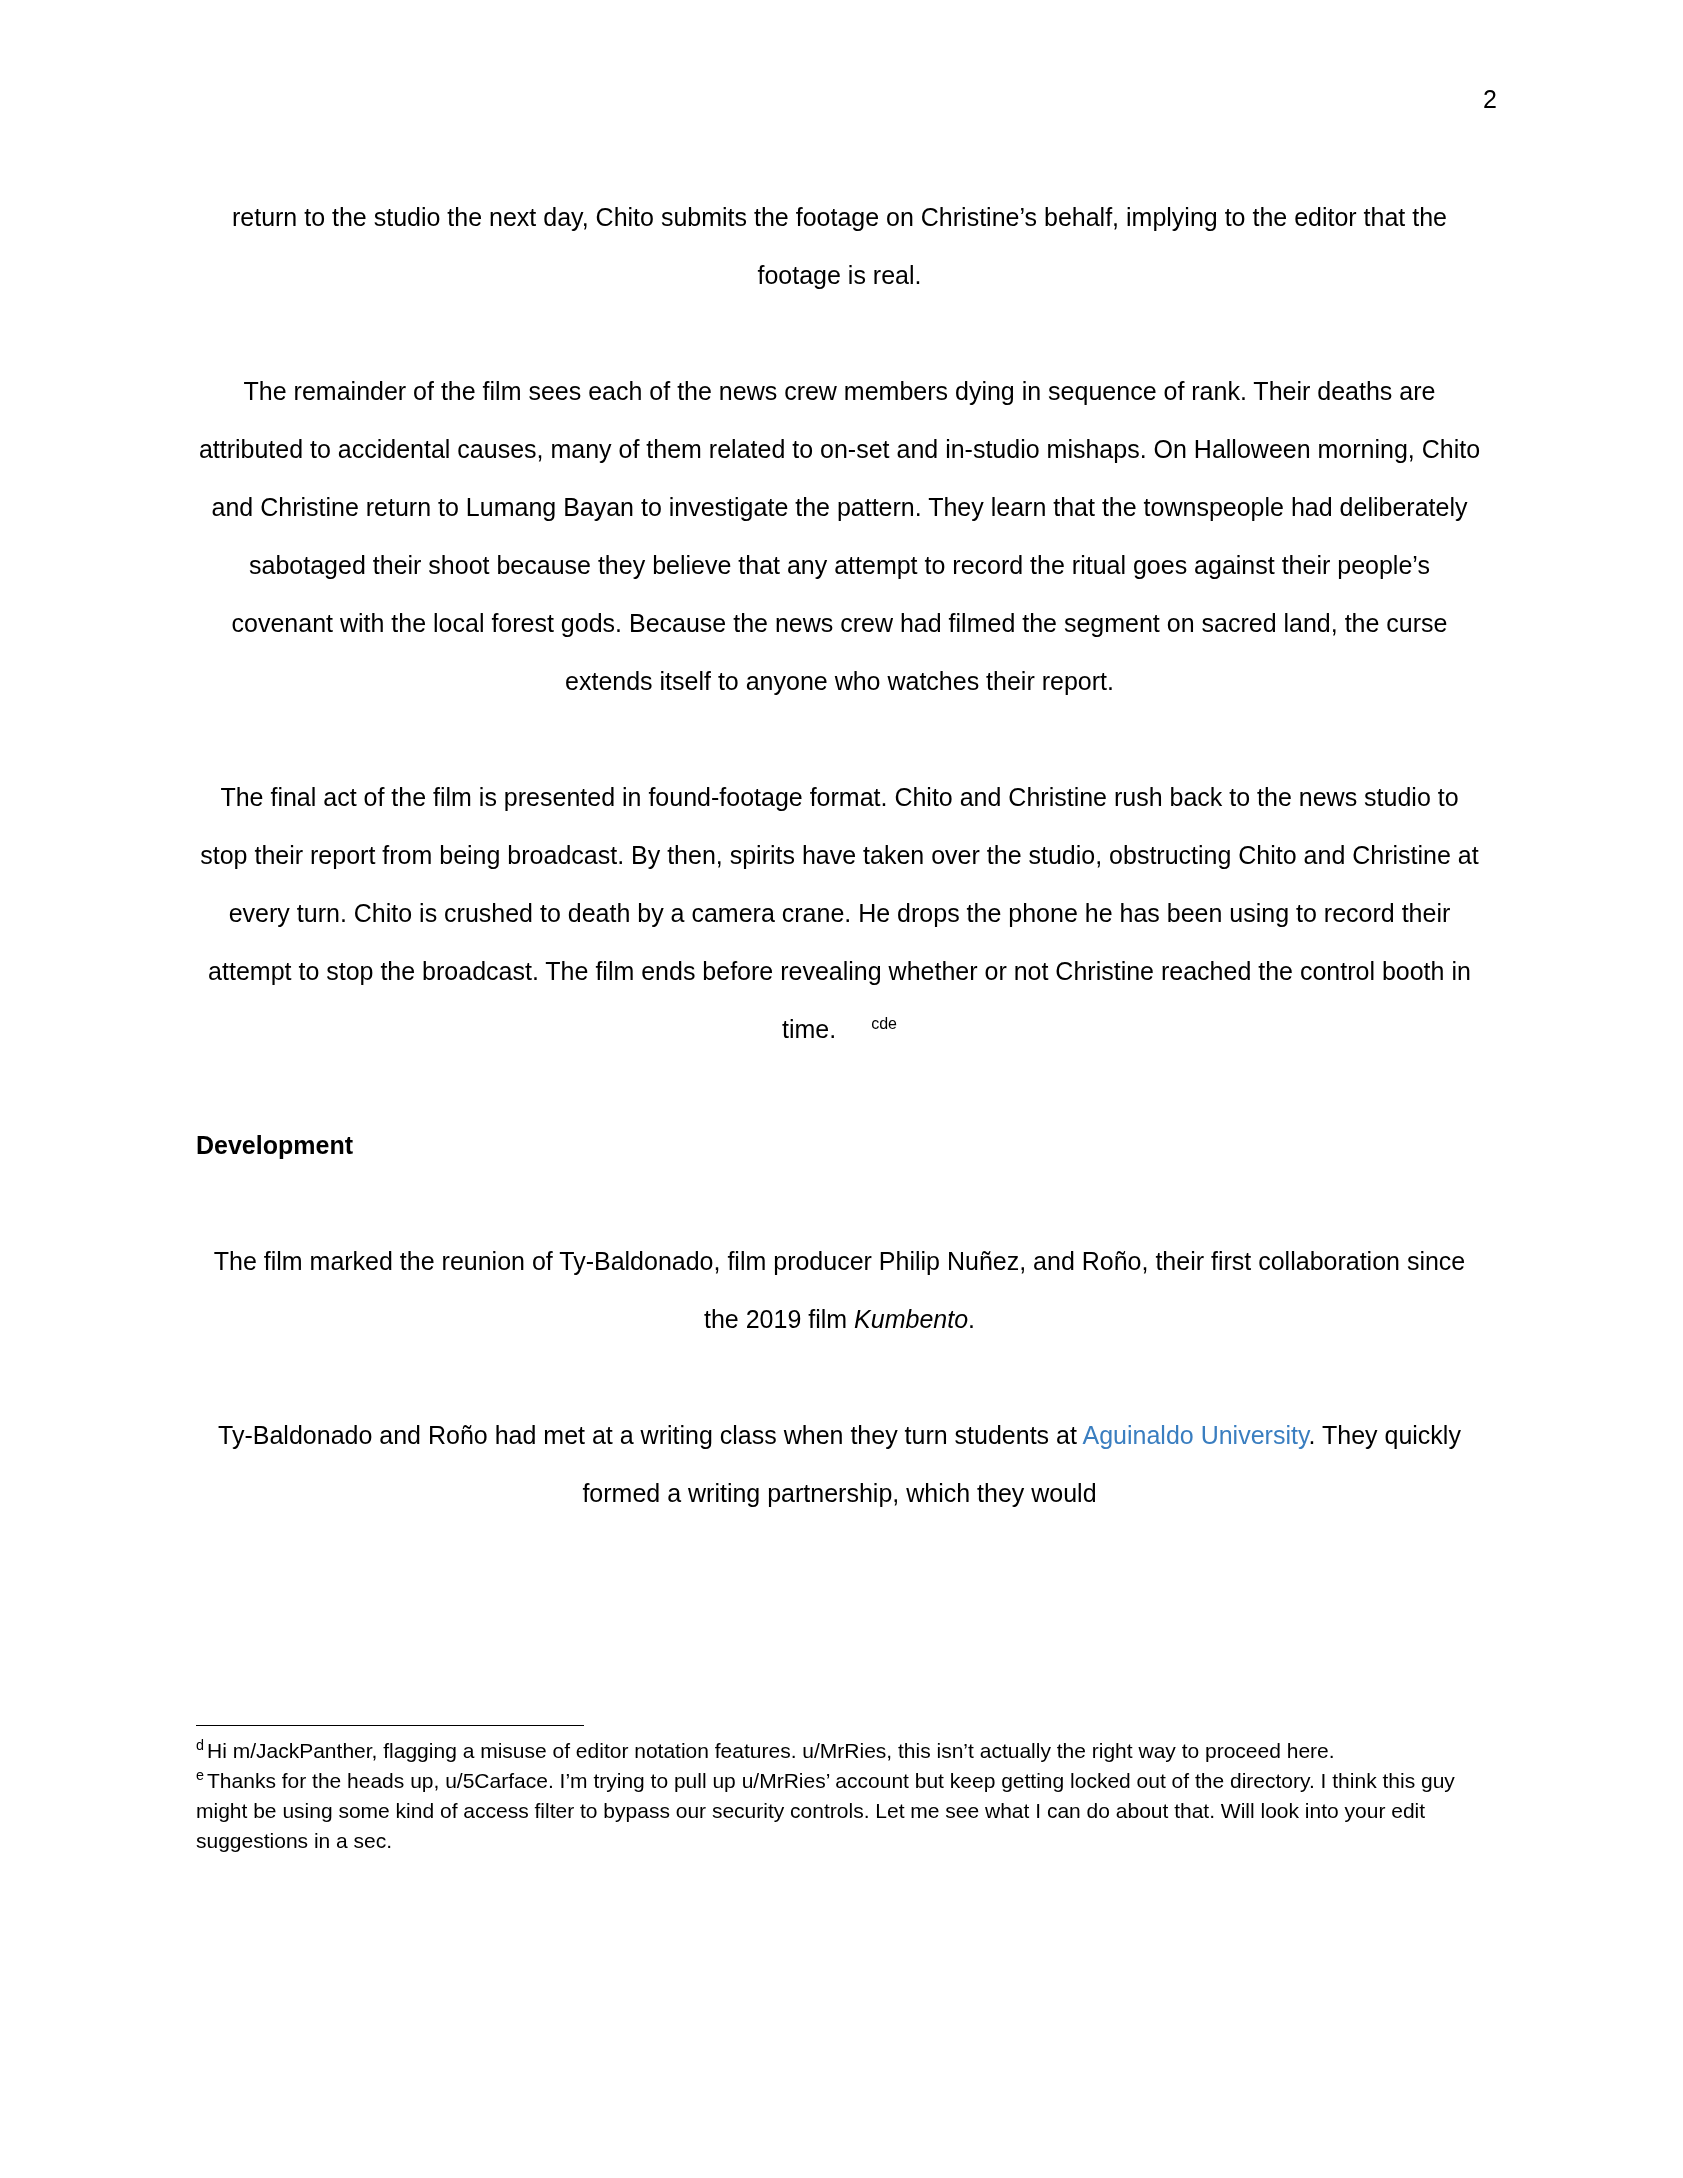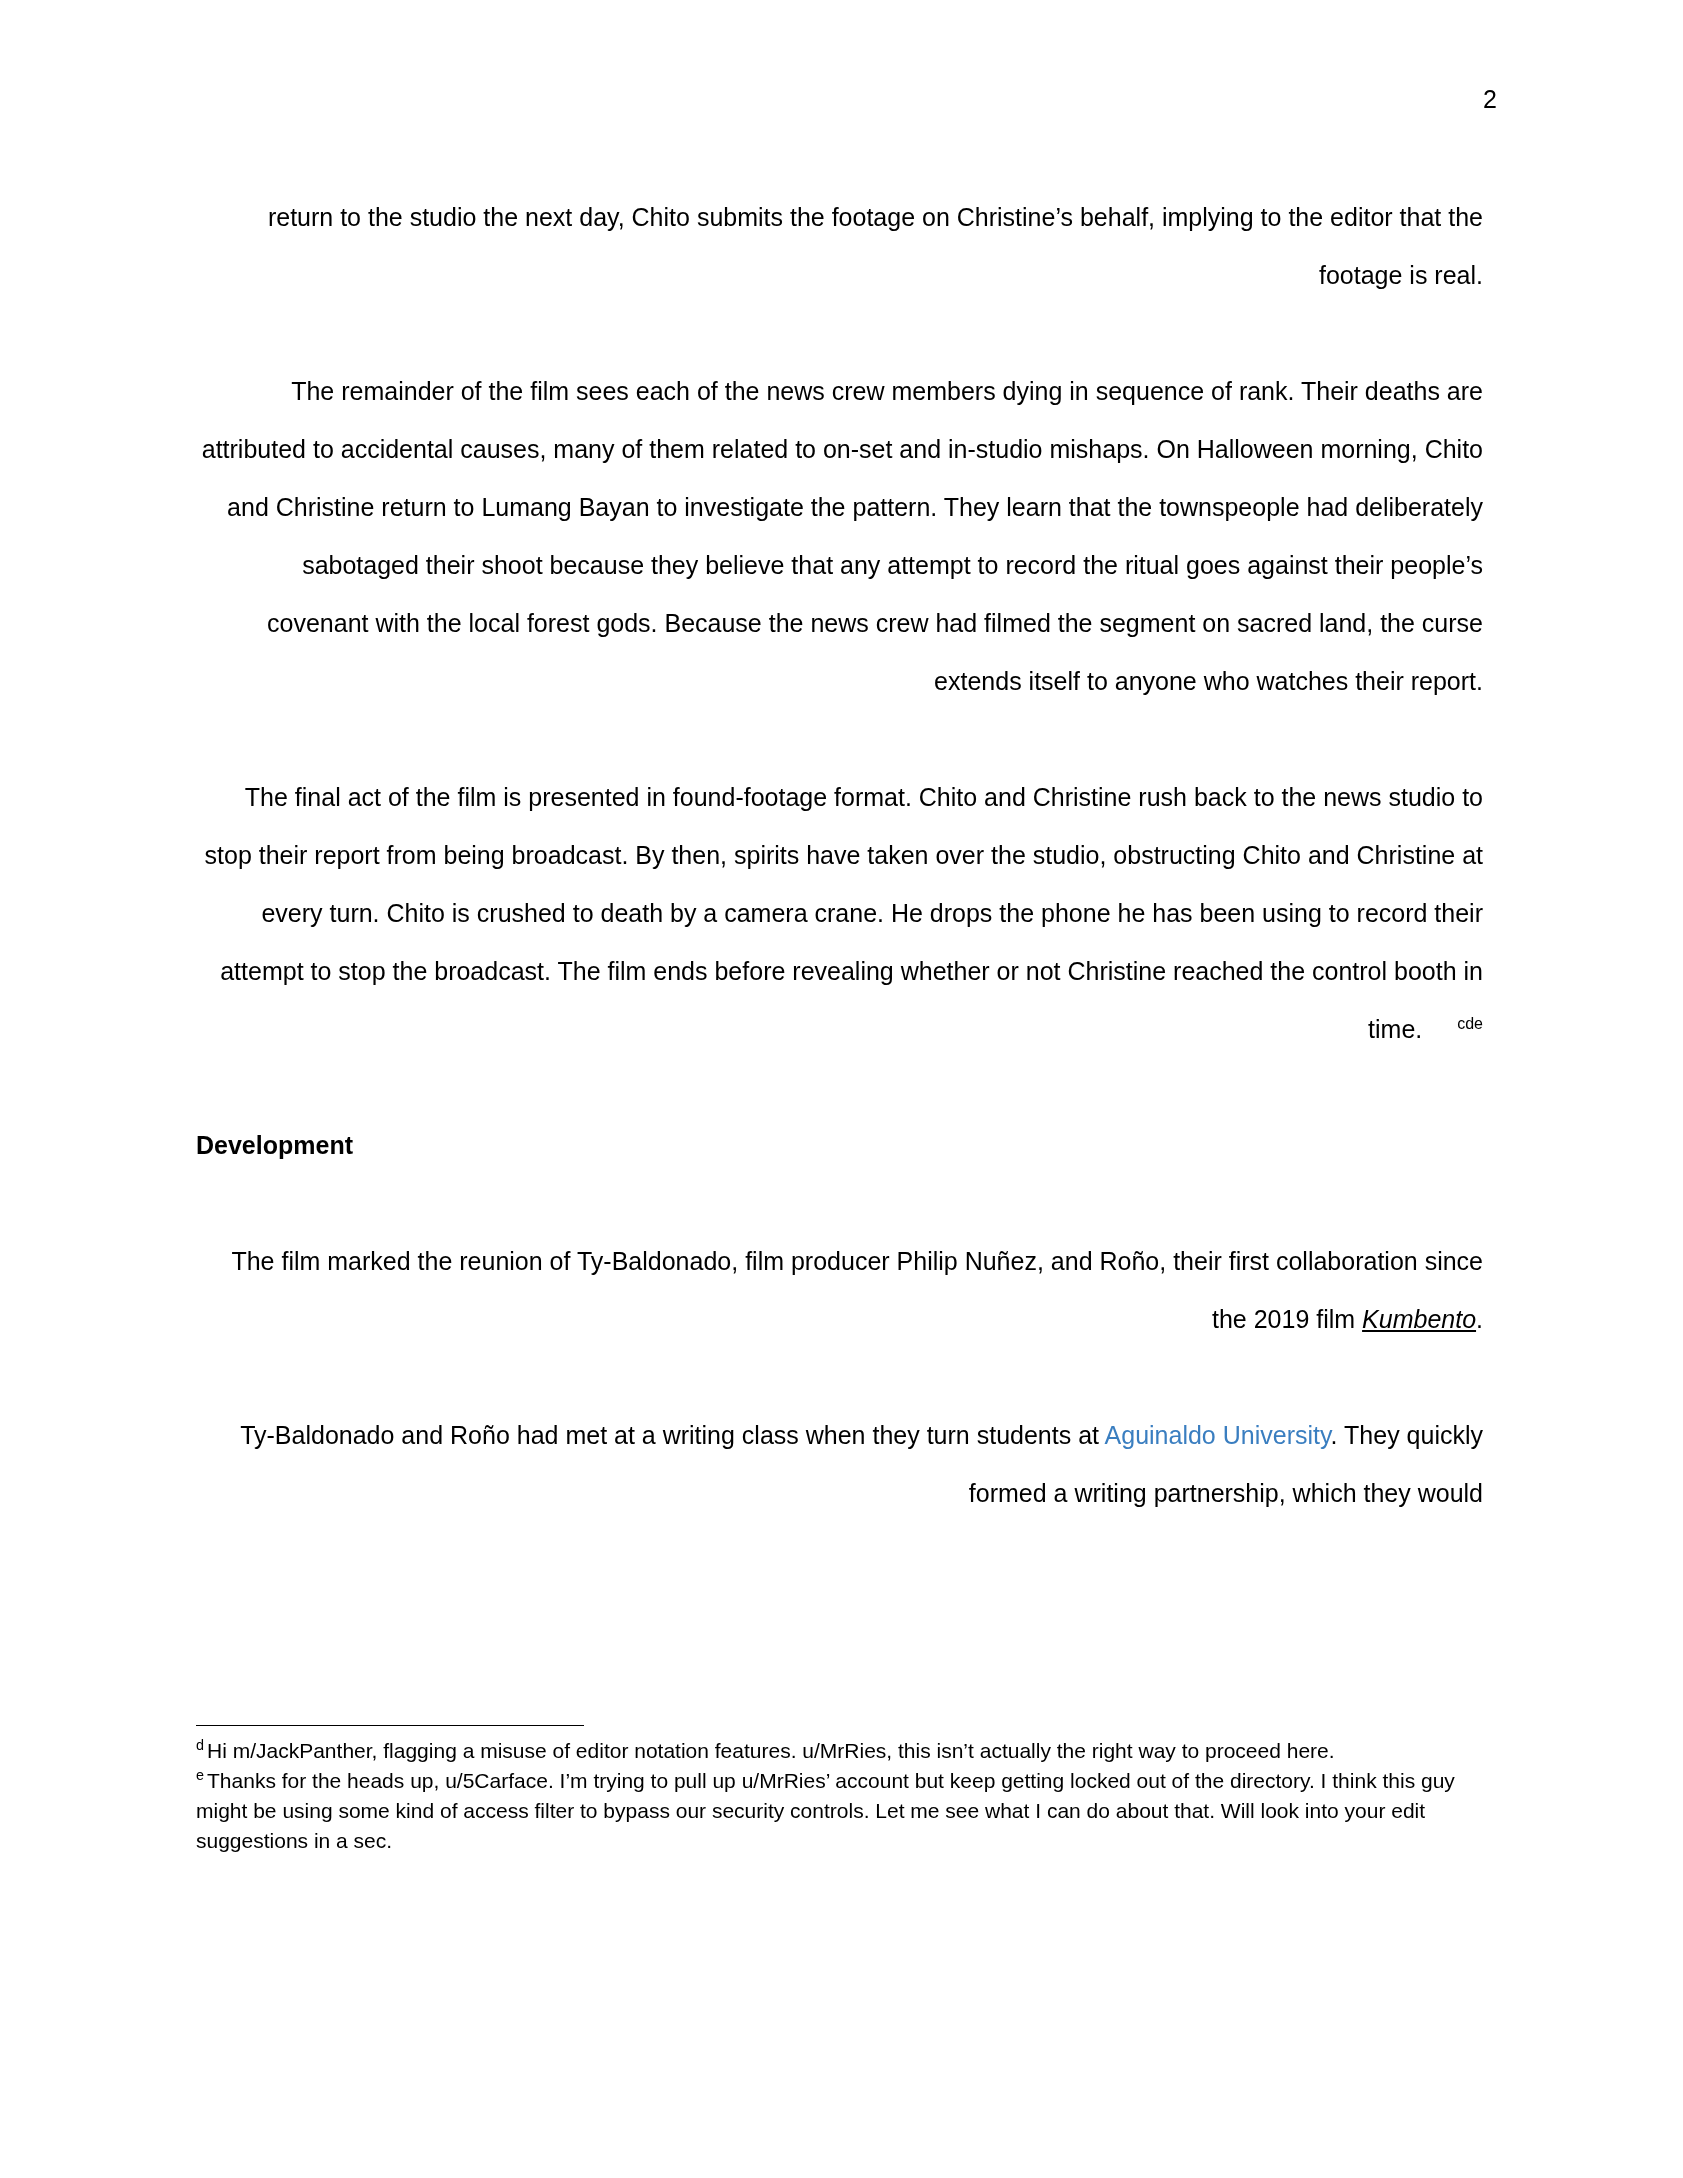--- a/index.html
+++ b/index.html
@@ -28,38 +28,37 @@
   .content {
     position: absolute;
     left: 196px;
     top: 188px;
     width: 1287px;
   }
   p.body-para {
     font-size: 25px;
     line-height: 58px;
     margin: 0 0 58px 0;
-    text-align: right;
+    text-align: center;
     letter-spacing: 0px;
   }
   p.body-para:last-child {
     margin-bottom: 0;
   }
   h2.heading {
     font-size: 25px;
     line-height: 58px;
     font-weight: bold;
     margin: 0 0 58px 0;
   }
   .link {
     color: #3a7ec0;
   }
   .italic {
     font-style: italic;
-    text-decoration: underline;
   }
   sup.footref {
     font-size: 16px;
     vertical-align: super;
     line-height: 0;
     margin-left: 28px;
   }
   .footnotes {
     position: absolute;
     left: 196px;

